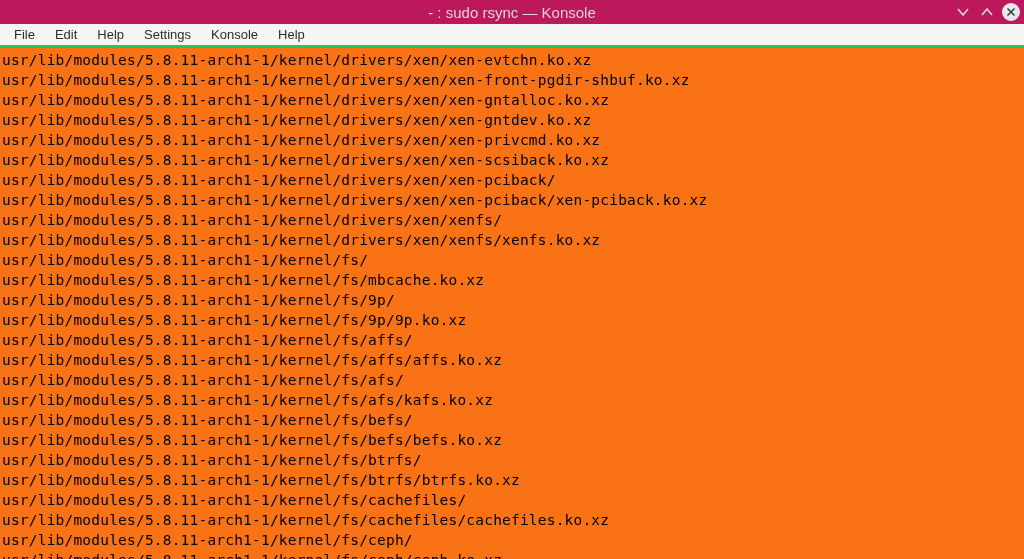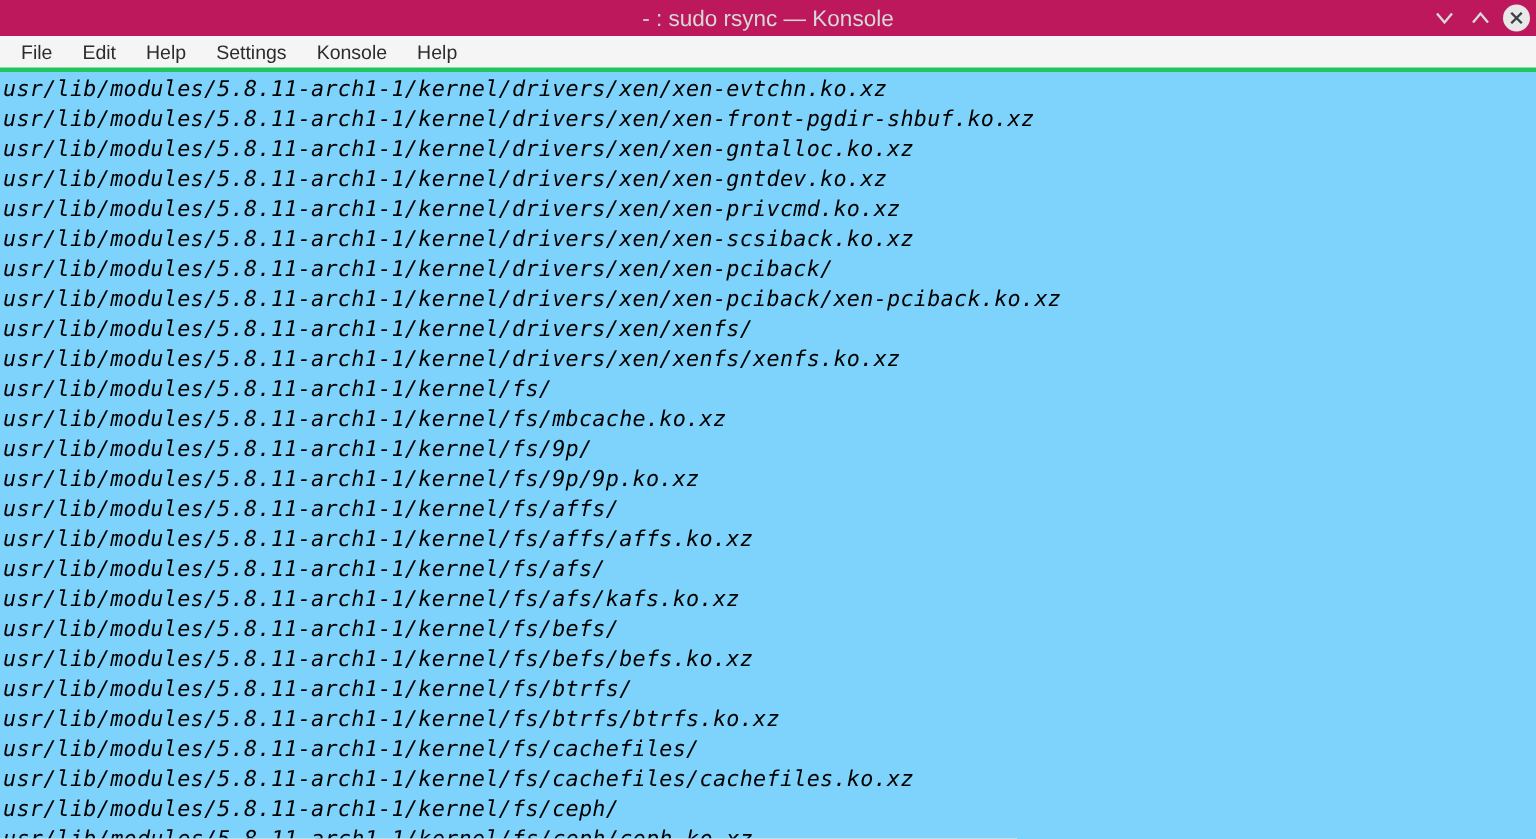--- a/index.html
+++ b/index.html
@@ -70,31 +70,30 @@
       padding: 0 4px;
       border-bottom: 3px solid #22c55e;
       font-size: 13px;
       color: #2c2c2c;
     }
     .menubar-item {
       padding: 2px 10px;
       cursor: pointer;
     }
     .terminal {
-      background: #7dd3fc;
+      background: #f97316;
       color: #000000;
       font-family: "DejaVu Sans Mono", "Liberation Mono", Consolas, monospace;
       font-size: 14.5px;
       line-height: 20px;
       padding: 2px 0 0 2px;
       height: calc(559px - 24px - 24px);
       overflow: hidden;
       white-space: pre;
       letter-spacing: 0.2px;
-      font-style: italic;
     }
     .terminal-line {
       display: block;
     }
   </style>
 </head>
 <body>
 
 <div class="titlebar">
   <span class="titlebar-title">- : sudo rsync — Konsole</span>

